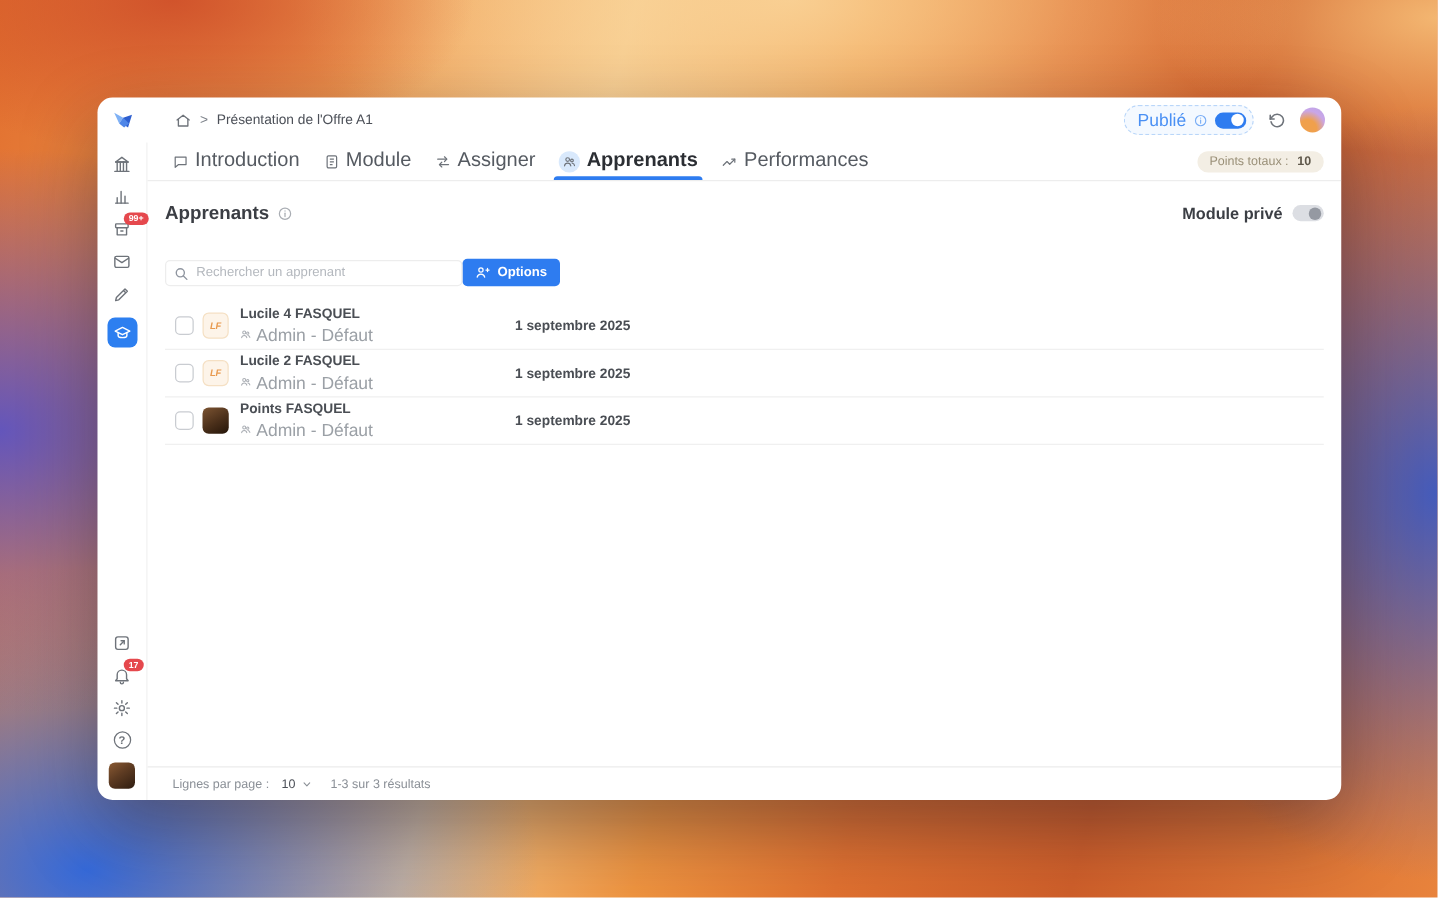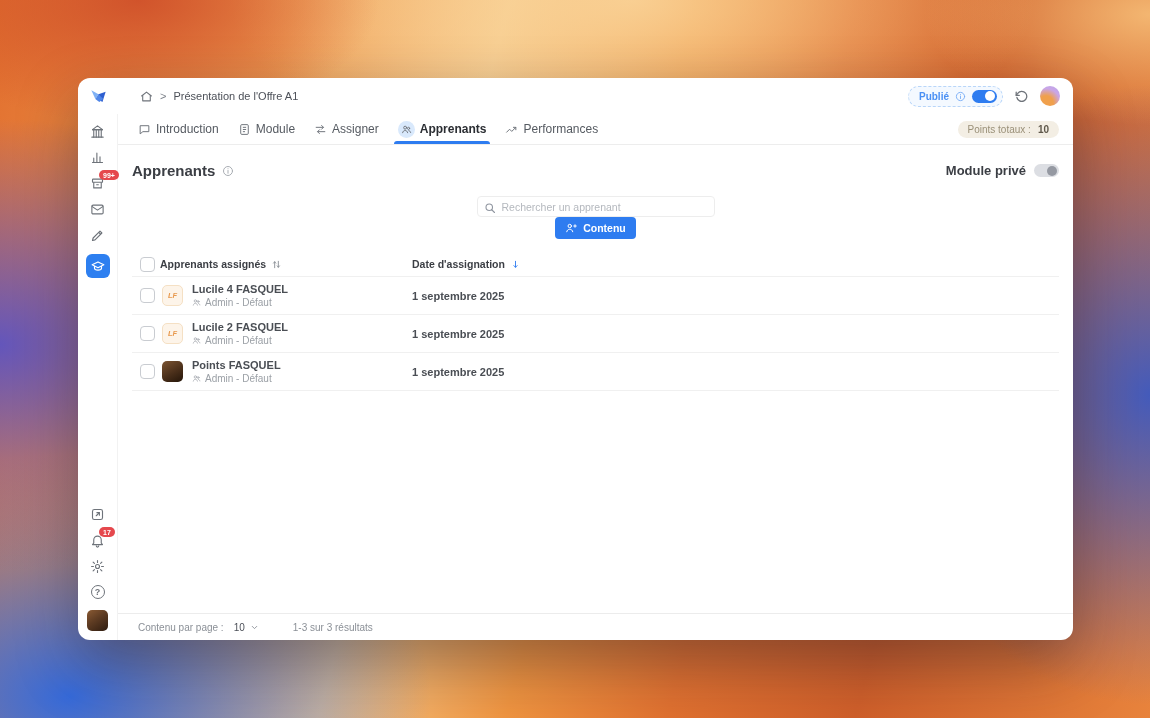--- a/index.html
+++ b/index.html
@@ -23,21 +23,21 @@
   }
   
   .tophdr { height:36px; display:flex; align-items:center; flex:0 0 auto; }
   .logo-cell { width:40px; display:flex; justify-content:center; }
   .crumb { flex:1; display:flex; align-items:center; gap:7px; padding-left:22px;
            font-size:11px; color:#4c5058; }
   .crumb .sep { color:#7d828a; font-size:11px; }
   .hdr-right { display:flex; align-items:center; gap:11px; padding-right:13px; }
   .pub-pill { display:flex; align-items:center; gap:6px; border:1.5px dashed #b9d6f9;
               background:#f4f9ff; border-radius:14px; padding:3px 5px 3px 10px; }
-  .pub-pill .plabel { font-size:10px; font-weight:700; color:#4a90f4; }
+  .pub-pill .plabel { font-size:14px; font-weight:400; color:#4a90f4; }
   .toggle { position:relative; border-radius:8px; cursor:pointer; }
   .toggle .knob { position:absolute; top:1.5px; border-radius:50%; }
   .tg-on { width:25px; height:13px; background:#2e7cf0; }
   .tg-on .knob { width:10px; height:10px; right:2px; background:#fff; }
   .tg-off { width:25px; height:13px; background:#dcdee3; }
   .tg-off .knob { width:10px; height:10px; right:2px; background:#9599a2; }
   .ghost-ic { color:#6e737a; display:flex; }
   .avatar-top { width:20px; height:20px; border-radius:50%;
     background:radial-gradient(120% 120% at 30% 85%, #f0a04c 0 30%, #c9a6e8 60%, #b7a4e6 100%); }
   
@@ -53,36 +53,36 @@
   .help-circle { width:14px; height:14px; border:1.3px solid #6e737a; border-radius:50%;
                  display:flex; align-items:center; justify-content:center;
                  font-size:9px; color:#6e737a; font-weight:700; }
   .avatar-me { width:21px; height:21px; border-radius:5px; margin-bottom:9px;
     background:linear-gradient(145deg,#8a5a33 0%,#5d3b22 45%,#2e1c10 100%); }
   
   .main { flex:1; display:flex; flex-direction:column; min-width:0; }
   .tabbar { height:31px; flex:0 0 auto; display:flex; align-items:center; gap:19px;
             padding-left:20px; border-bottom:1px solid #ededed; }
   .tab { position:relative; height:100%; display:flex; align-items:center; gap:5px;
-         font-size:12px; color:#555a61; cursor:pointer; }
+         font-size:16px; color:#555a61; cursor:pointer; }
   .tab svg { color:#6e737a; }
   .tab.active { color:#2b2e33; font-weight:700; }
   .tab.active .underline { position:absolute; left:-4px; right:-4px; bottom:0; height:3px;
                            background:#2e7cf0; border-radius:3px 3px 0 0; }
   .ticon-circle { width:17px; height:17px; background:#d9e9fc; border-radius:50%;
                   display:flex; align-items:center; justify-content:center; color:#2e7cf0; }
   .points-badge { margin-left:auto; margin-right:14px; background:#f3eee4; border-radius:10px;
                   padding:3px 10px; font-size:10px; color:#9a9078; display:flex; gap:7px; }
   .points-badge .pv { color:#5f584b; font-weight:700; }
   .content { flex:1; display:flex; flex-direction:column; padding:0 14px; min-height:0; }
   .title-row { margin-top:17px; display:flex; justify-content:space-between; align-items:center; }
   .page-title { display:flex; align-items:center; gap:7px; font-size:15px; font-weight:700; color:#3b3e44; }
   .info-ic { color:#a9adb3; display:flex; }
   .modpriv { display:flex; align-items:center; gap:8px; font-size:13px; font-weight:700; color:#3b3e44; }
-  .search-row { margin-top:17px; display:flex; justify-content:center; align-items:center;flex-direction:column; }
+  .search-row { margin-top:28px; display:flex; justify-content:flex-start; align-items:center; }
   .search-box { position:relative; width:238px; }
   .search-box input { width:100%; height:21px; border:1px solid #ededed; border-radius:4px;
       padding:0 6px 0 24px; font-size:10.5px; color:#4c5058; outline:none;
       font-family:"Liberation Sans","DejaVu Sans",sans-serif; }
   .search-box input::placeholder { color:#b4b8be; }
   .search-ic { position:absolute; left:7px; top:4px; color:#9096a0; }
   .btn-assign { display:flex; align-items:center; gap:6px; background:#2e7cf0; color:#fff;
       border:none; border-radius:4px; padding:5px 10px; font-size:10.5px; font-weight:700;
       cursor:pointer; font-family:"Liberation Sans","DejaVu Sans",sans-serif; }
   
@@ -96,29 +96,29 @@
   .colhead { display:flex; align-items:center; gap:5px; }
   .sort-ic { color:#8a8f96; display:flex; }
   .sort-active { color:#2e7cf0; }
   .namecell { display:flex; align-items:center; gap:9px; padding-left:2px; }
   .avi { width:21px; height:21px; border-radius:5px; flex:0 0 auto;
          display:flex; align-items:center; justify-content:center;font-style:italic; }
   .avi-init { background:#fdf4e9; border:1px solid #f5e0c4; color:#e89a4f;
               font-size:7.5px; font-weight:700; }
   .avi-photo { background:linear-gradient(150deg,#7c5432 0%,#4a2f1a 55%,#241509 100%); }
   .nm { font-size:11px; font-weight:600; color:#4a4e54; line-height:1.25; }
-  .role { display:flex; align-items:center; gap:4px; font-size:10px; color:#9ba0a6; margin-top:1px; }
+  .role { display:flex; align-items:center; gap:4px; font-size:14px; color:#9ba0a6; margin-top:1px; }
   .role svg { color:#a9adb3; }
   .datecell { font-size:11px; font-weight:600; color:#4a4e54; }
   
   .flex-spacer { flex:1; }
   .pagefoot { height:27px; flex:0 0 auto; margin:0 -14px; border-top:1px solid #ececec;
               display:flex; align-items:center; font-size:10px; color:#8b9097; padding-left:20px; }
   .rpp-val { margin-left:10px; color:#4c5058; display:flex; align-items:center; gap:5px; cursor:pointer; }
-  .results { margin-left:34px; }
+  .results { margin-left:14px; }
 </style>
 </head>
 <body>
 
 <div class="window">
 
   <div class="tophdr">
     <div class="logo-cell">
       <svg width="19" height="19" viewBox="0 0 24 24">
         <path d="M3 4l9 5-4 6z" fill="#7fb1f5"></path>
@@ -312,46 +312,25 @@
                 </svg>
             </span>
             <input type="text" placeholder="Rechercher un apprenant" style="">
           </div>
           <button class="btn-assign">
             <svg width="12" height="12" viewBox="0 0 24 24" fill="none" stroke="#fff" stroke-width="2" stroke-linecap="round">
                 <circle cx="9.5" cy="8" r="3.4"></circle>
                 <path d="M3.5 19.5c.6-3.2 3-5 6-5s5.4 1.8 6 5"></path>
                 <path d="M17.5 8h5M20 5.5v5"></path>
               </svg>
-            <span>Contenu</span>
+            <span>Options</span>
           </button>
         </div>
 
         <div class="table">
-          <div class="trow thead">
-            <span class="cb"></span>
-            <span class="colhead">
-              <span>Apprenants assignés</span>
-              <span class="sort-ic">
-                <svg width="11" height="11" viewBox="0 0 24 24" fill="none" stroke="currentColor" stroke-width="2" stroke-linecap="round" stroke-linejoin="round">
-                    <path d="M8 19V6M5.5 9L8 6l2.5 3"></path>
-                    <path d="M16 5v13M13.5 15l2.5 3 2.5-3"></path>
-                  </svg>
-              </span>
-            </span>
-            <span class="colhead">
-              <span>Date d'assignation</span>
-              <span class="sort-ic sort-active">
-                <svg width="11" height="11" viewBox="0 0 24 24" fill="none" stroke="currentColor" stroke-width="2" stroke-linecap="round" stroke-linejoin="round">
-                    <path d="M12 5v13"></path>
-                    <path d="M8.5 14.5L12 18l3.5-3.5"></path>
-                  </svg>
-              </span>
-            </span>
-          </div>
 
           <div class="trow tdata">
             <span class="cb"></span>
             <span class="namecell">
               <span class="avi avi-init">LF</span>
               <span>
                 <div class="nm">Lucile 4 FASQUEL</div>
                 <div class="role">
                   <svg width="9" height="9" viewBox="0 0 24 24" fill="none" stroke="currentColor" stroke-width="2.2" stroke-linecap="round">
                       <circle cx="9" cy="8" r="3.2"></circle>
@@ -403,21 +382,21 @@
                 </div>
               </span>
             </span>
             <span class="datecell">1 septembre 2025</span>
           </div>
         </div>
 
         <div class="flex-spacer"></div>
 
         <div class="pagefoot">
-          <span>Contenu par page :</span>
+          <span>Lignes par page :</span>
           <span class="rpp-val">
             <span>10</span>
             <svg width="9" height="9" viewBox="0 0 24 24" fill="none" stroke="#8b9097" stroke-width="2.4" stroke-linecap="round" stroke-linejoin="round">
                 <path d="M6 9l6 6 6-6"></path>
               </svg>
           </span>
           <span class="results">1-3 sur 3 résultats</span>
         </div>
 
       </div>

